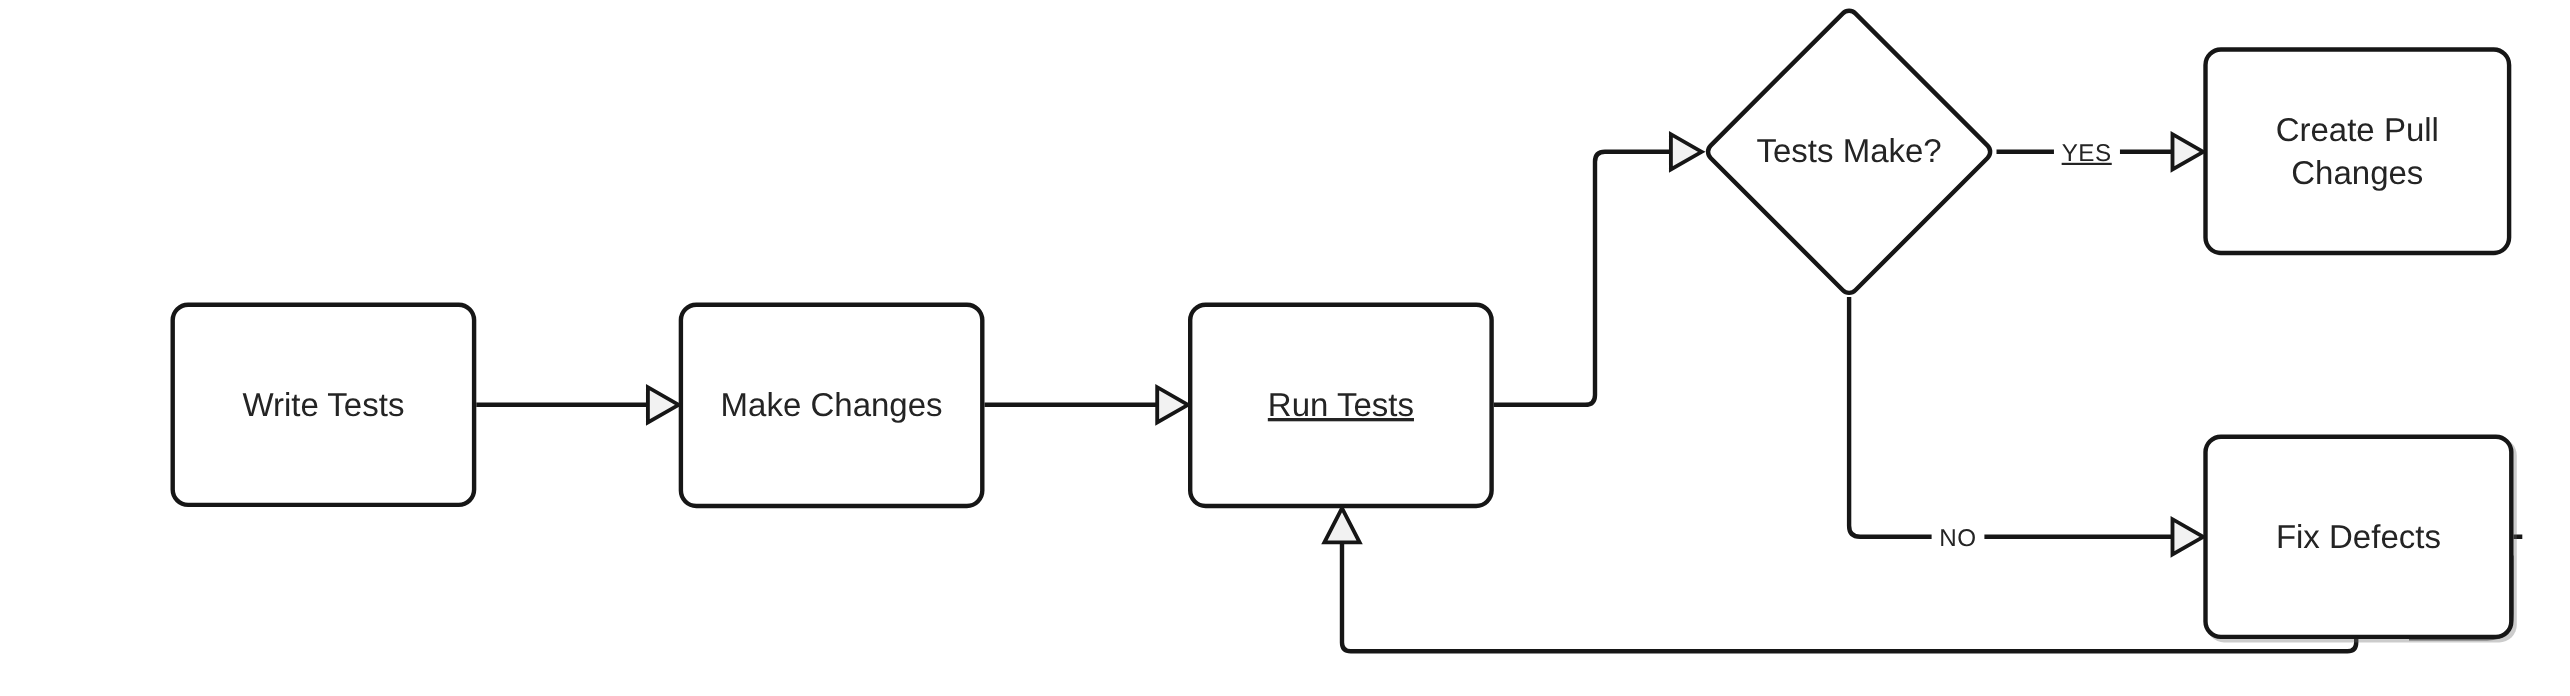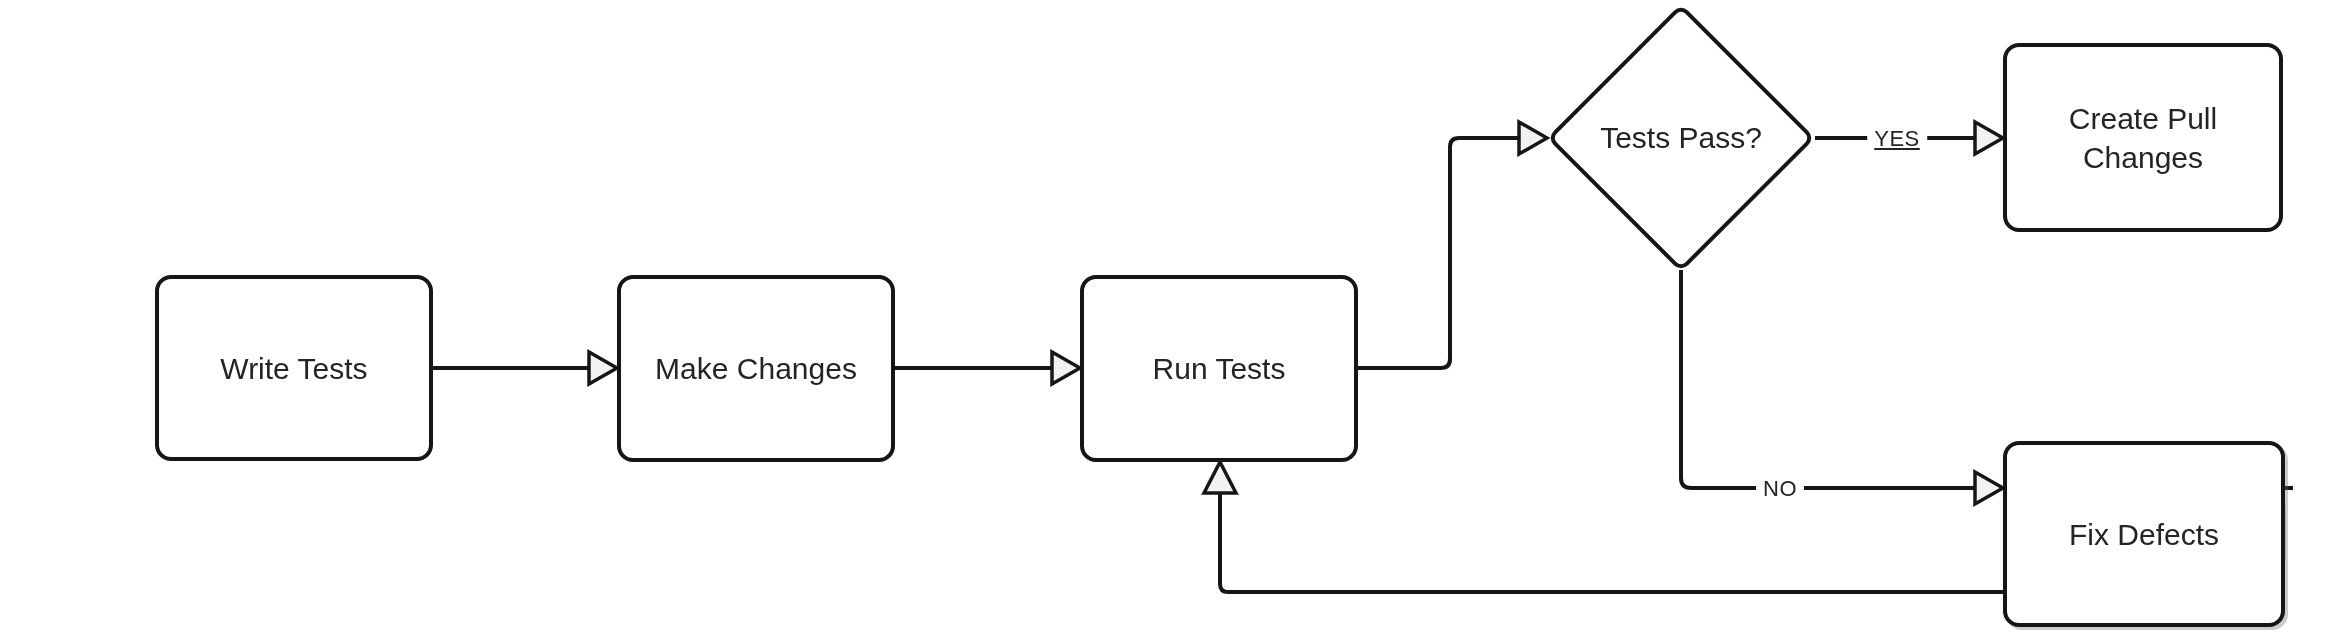--- a/index.html
+++ b/index.html
@@ -20,21 +20,21 @@
   .wire-gray{stroke:var(--shadow);stroke-width:4.5;fill:none;opacity:.85;}
   .head{fill:var(--head-fill);stroke:var(--stroke);stroke-width:3.5;stroke-linejoin:miter;}
   .node{
     position:absolute;background:var(--node-fill);border:4px solid var(--stroke);
     border-radius:16px;box-sizing:border-box;
     display:flex;align-items:center;justify-content:center;text-align:center;
     color:var(--text);font-size:30px;line-height:1.3;
   }
   .node .label{display:block;padding:0 10px;}
   .label-narrow{max-width:200px;}
-  .shadowed{box-shadow:3px 3px 0 rgba(110,110,110,0.35);margin-top:46px;}
+  .shadowed{box-shadow:3px 3px 0 rgba(110,110,110,0.35);}
   .diamond-shape{
     position:absolute;left:1586px;top:43px;width:190px;height:190px;
     background:var(--node-fill);border:4px solid var(--stroke);border-radius:10px;
     transform:rotate(45deg);box-sizing:border-box;
   }
   .diamond-label{
     position:absolute;left:1581px;top:113px;width:200px;height:50px;
     display:flex;align-items:center;justify-content:center;text-align:center;
     color:var(--text);font-size:30px;
   }
@@ -75,26 +75,26 @@
   </svg>
 
   <div class="node" style="left:617px;top:275px;width:278px;height:187px;">
     <span class="label">Make Changes</span>
   </div>
 
   <div class="node" style="left:155px;top:275px;width:278px;height:186px;">
     <span class="label">Write Tests</span>
   </div>
 
-  <div class="node" style="left:1080px;top:275px;width:278px;height:187px;">
+  <div class="node" style="left:1080px;top:275px;width:278px;height:187px;text-decoration:underline;">
     <span class="label">Run Tests</span>
   </div>
 
   <div class="diamond-shape"></div>
-  <div class="diamond-label">Tests Pass?</div>
+  <div class="diamond-label">Tests Make?</div>
 
   <div class="node" style="left:2003px;top:43px;width:280px;height:189px;">
     <span class="label label-narrow">Create Pull Changes</span>
   </div>
 
   <div class="node shadowed" style="left:2003px;top:395px;width:282px;height:186px;">
     <span class="label">Fix Defects</span>
   </div>
 
   <div class="edge-label" style="left:1897px;top:139px;text-decoration:underline;">YES</div>

